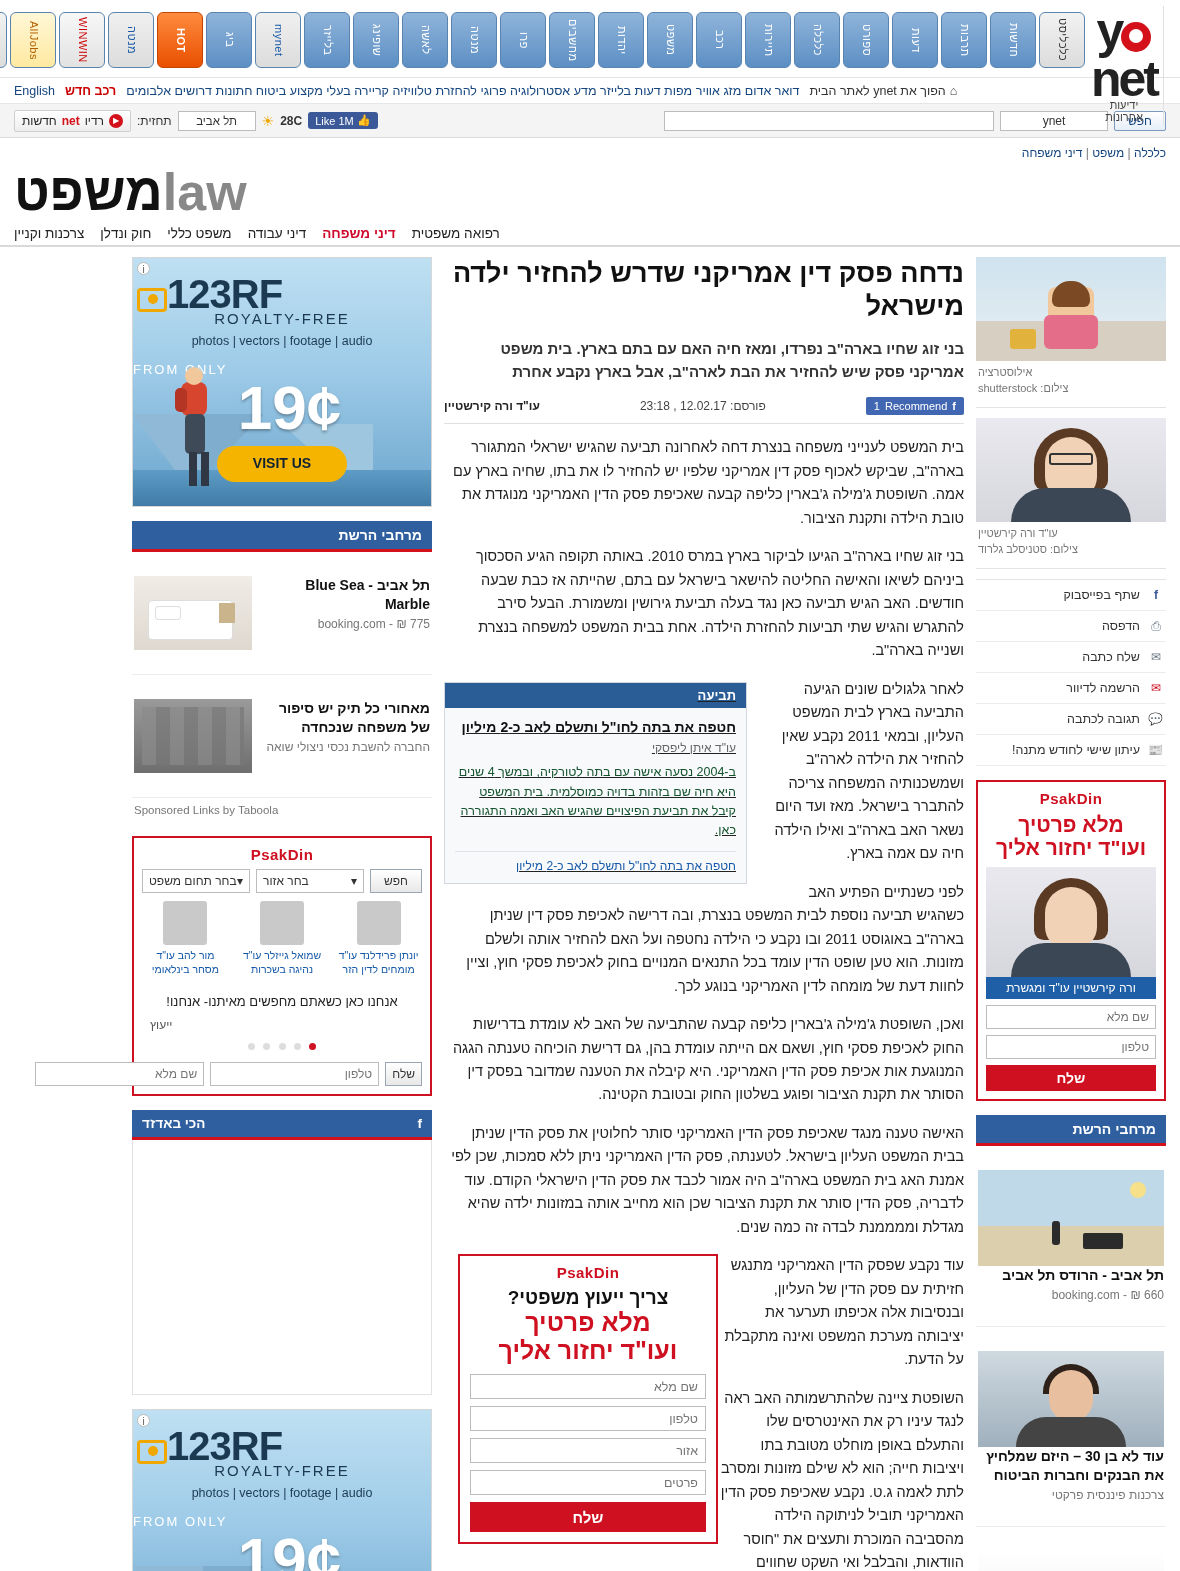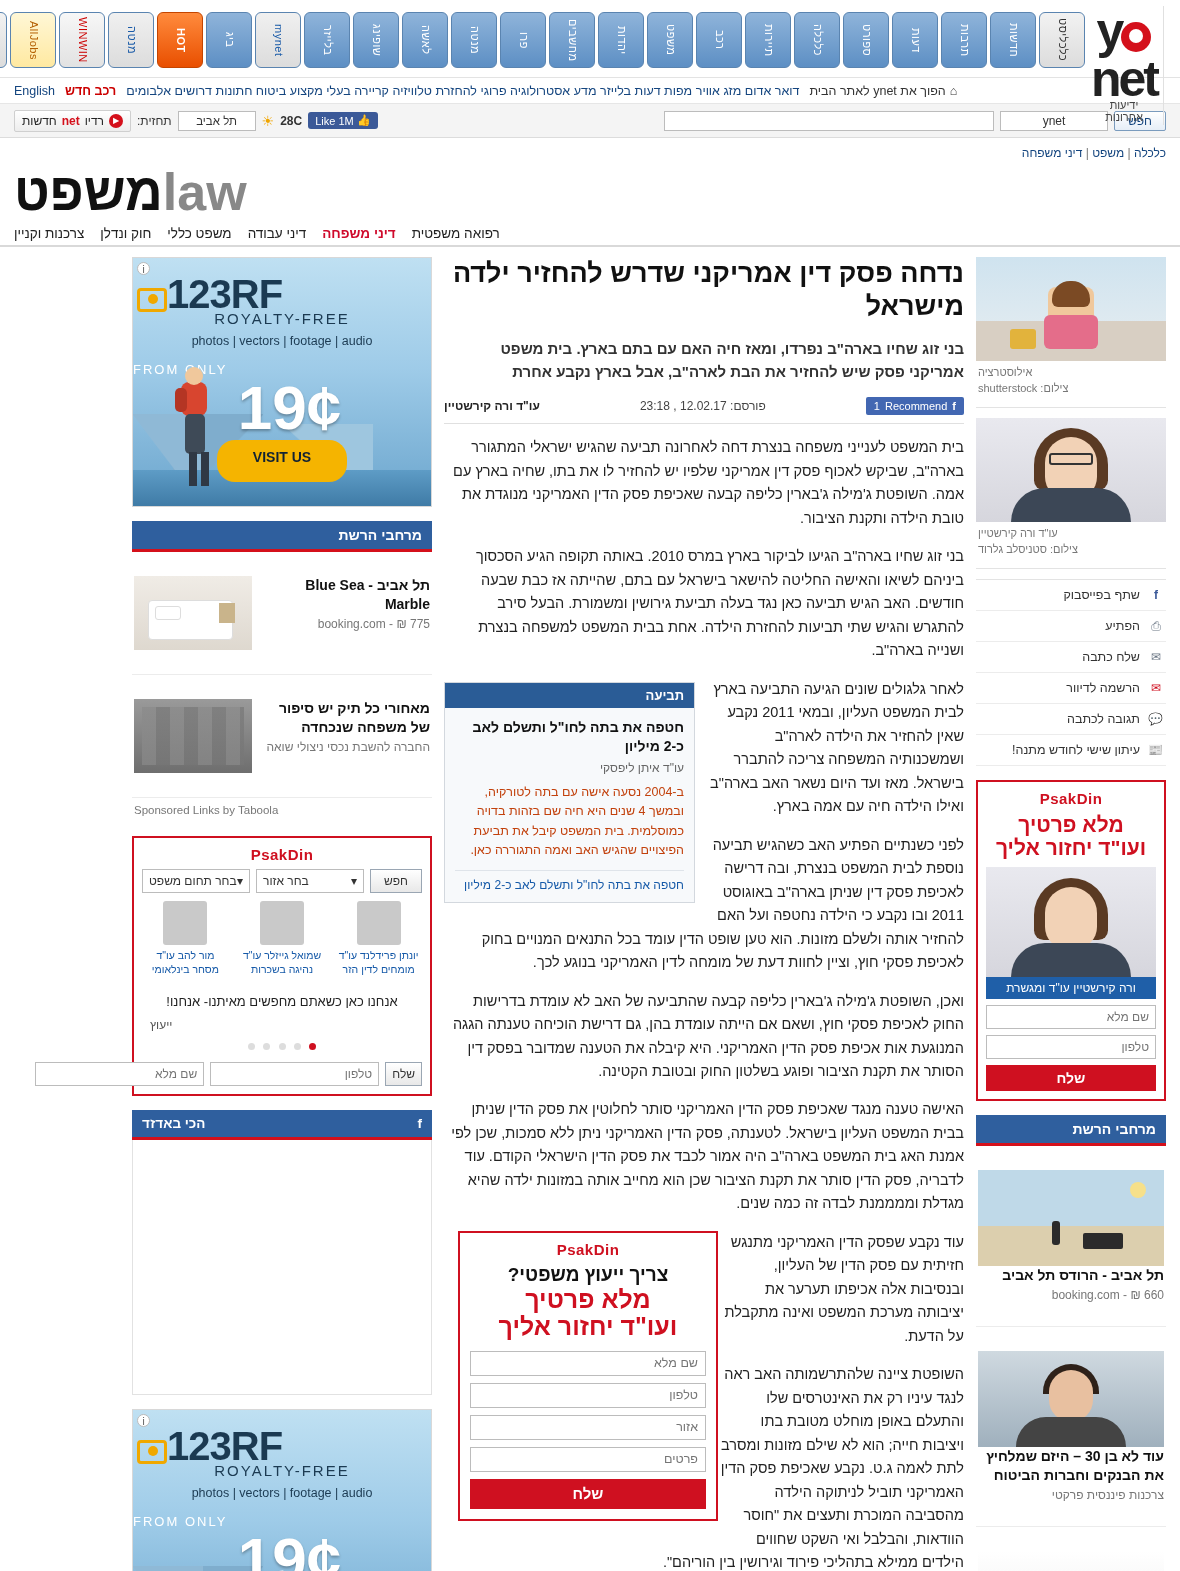--- a/index.html
+++ b/index.html
@@ -261,39 +261,40 @@
     margin: 0 0 15px 0;
     text-align: right;
   }
 
   
   .pullbox {
     border: 1px solid #d3d8de;
     background: #f7f9fb;
     margin: 4px 0 16px 12px;
     float: left;
-    width: 251px;
+    width: 303px;
     margin-left: 0;
     margin-right: 14px;
+    text-decoration: underline;
   }
   .pullbox .hdr {
     background: #2a5c96;
     color: #fff;
     font-size: 13px;
     font-weight: bold;
     padding: 5px 10px;
     text-align: right;
   }
   .pullbox .body { padding: 10px; }
   .pullbox .t {
     font-size: 14px; font-weight: bold; color:#111; line-height:1.4; margin-bottom:4px;
     text-align: right;
   }
   .pullbox .sub { font-size: 12px; color:#666; margin-bottom:8px; text-align:right;}
-  .pullbox .txt { font-size: 12.5px; color:#c2410c; line-height:1.55; text-align:right;}
+  .pullbox .txt { font-size: 12.5px; color:#14532d; line-height:1.55; text-align:right;}
   .pullbox .more { margin-top:10px; border-top:1px solid #dfe4ea; padding-top:7px; font-size:12px;}
   .pullbox .more a { color:#1559a8; }
 
   
   .psak-inline {
     border: 2px solid #cf1020;
     width: 260px;
     float: left;
     margin: 0 0 14px 14px;
     background: #fff;
@@ -384,21 +385,21 @@
   }
   .ad123 .logo .icn::after{
     content:""; position:absolute; left:8px; top:3px; width:10px;height:10px;border-radius:50%;
     background:#f0a800;
   }
   .ad123 .rf { position:absolute; top:52px; left:0;right:0; text-align:center; font-size:15px; color:#1b3a52; letter-spacing:2px; direction:ltr;}
   .ad123 .kinds { position:absolute; top:76px; left:0;right:0; text-align:center; font-size:12.5px; color:#1b3a52; direction:ltr;}
   .ad123 .from { position:absolute; top:104px; left:0;right:0; font-size:13px; color:#fff; letter-spacing:2px; direction:ltr;}
   .ad123 .price { position:absolute; top:114px; left:0;right:0; text-align:center; font-size:62px; font-weight:bold; color:#fff; direction:ltr; text-shadow:0 2px 3px rgba(0,0,0,.3);padding-left:15px;}
   .ad123 .cta {
-    position:absolute; bottom: 24px; left:0; right:0; margin:auto; width:130px; height:42px;
+    position:absolute; bottom: 24px; left:0; right:0; margin:auto; width:130px; height:36px;
     background:#f5b400; color:#123; font-weight:bold; font-size:14px;
     border-radius:18px; text-align:center; line-height:34px; direction:ltr;
   }
   .ad123 .hiker {
     position:absolute; bottom:0; left:22px; width:78px; height:140px;
   }
   .mountains{
     position:absolute;bottom:0;left:0;right:0;height:92px;
     background:
       linear-gradient(to top right, transparent 49%, #8fb9d6 50%) 0 0/70px 92px no-repeat,
@@ -621,21 +622,21 @@
     </div>
 
     <div class="aside-sep"></div>
 
     <div class="sharelist" id="share-list">
         <div class="sharerow">
           <span class="lbl">שתף בפייסבוק</span>
           <span class="ic fb">f</span>
         </div>
         <div class="sharerow">
-          <span class="lbl">הפתיע</span>
+          <span class="lbl">הדפסה</span>
           <span class="ic">⎙</span>
         </div>
         <div class="sharerow">
           <span class="lbl">שלח כתבה</span>
           <span class="ic">✉</span>
         </div>
         <div class="sharerow">
           <span class="lbl">הרשמה לדיוור</span>
           <span class="ic red">✉</span>
         </div>

